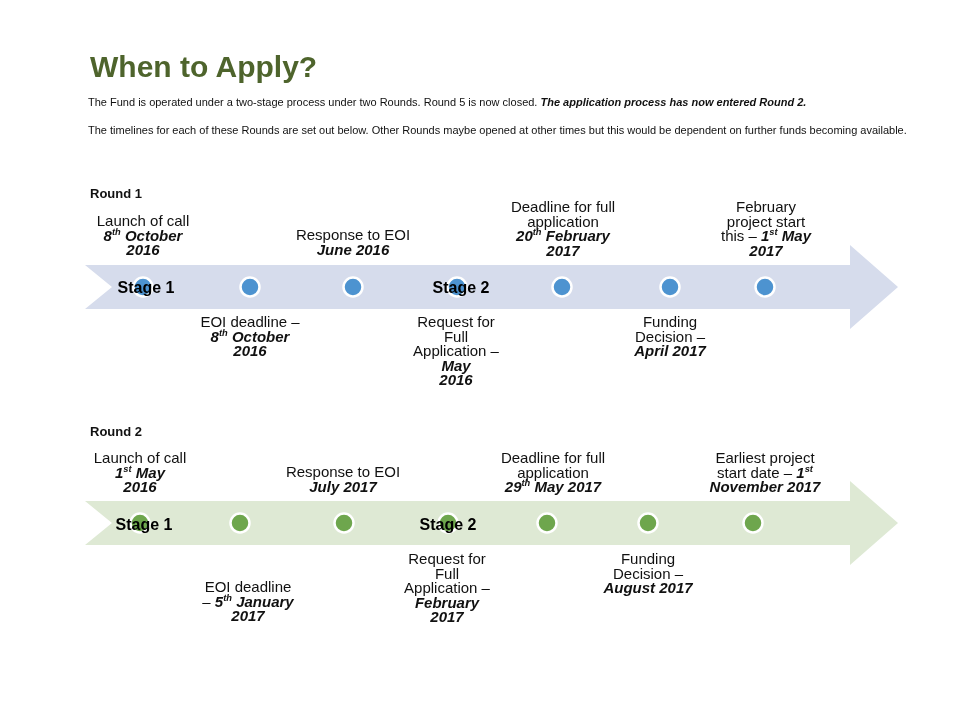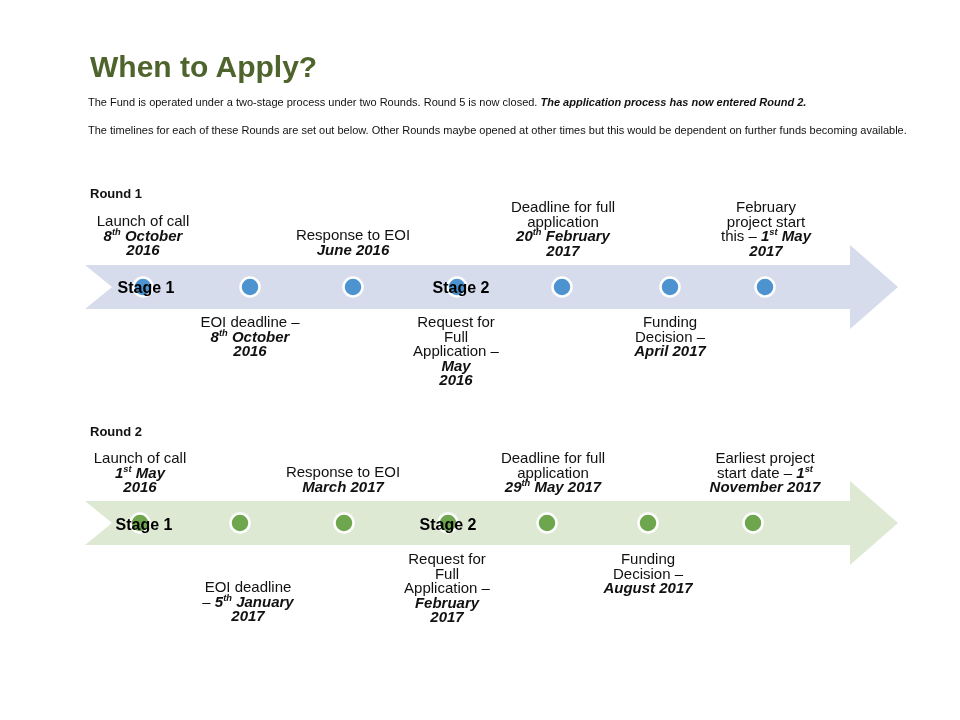--- a/index.html
+++ b/index.html
@@ -59,21 +59,21 @@
   <div class="stage" style="left:146px;top:279px">Stage 1</div>
   <div class="stage" style="left:461px;top:279px">Stage 2</div>
 
   <div class="lbl" style="left:250px;top:315px"><span>EOI deadline –</span><br><span class="b">8</span><sup class="b">th</sup><span class="b"> October</span><br><span class="b">2016</span></div>
   <div class="lbl" style="left:456px;top:315px"><span>Request for</span><br><span>Full</span><br><span>Application –</span><br><span class="b">May</span><br><span class="b">2016</span></div>
   <div class="lbl" style="left:670px;top:315px"><span>Funding</span><br><span>Decision –</span><br><span class="b">April 2017</span></div>
 
   <h2 class="round-heading" style="left:90px;top:424px">Round 2</h2>
 
   <div class="lbl" style="left:140px;top:451px"><span>Launch of call</span><br><span class="b">1</span><sup class="b">st</sup><span class="b"> May</span><br><span class="b">2016</span></div>
-  <div class="lbl" style="left:343px;top:465px"><span>Response to EOI</span><br><span class="b">March 2017</span></div>
+  <div class="lbl" style="left:343px;top:465px"><span>Response to EOI</span><br><span class="b">July 2017</span></div>
   <div class="lbl" style="left:553px;top:451px"><span>Deadline for full</span><br><span>application</span><br><span class="b">29</span><sup class="b">th</sup><span class="b"> May 2017</span></div>
   <div class="lbl" style="left:765px;top:451px"><span>Earliest project</span><br><span>start date – </span><span class="b">1</span><sup class="b">st</sup><br><span class="b">November 2017</span></div>
 
   <svg class="arrow" style="left:85px;top:481px" width="815" height="84" viewBox="0 0 815 84">
     <polygon points="0,20 765,20 765,0 813,42 765,84 765,64 0,64 27,42" fill="#DEE9D4"></polygon>
     <circle cx="55" cy="42" r="9.5" stroke="#ffffff" stroke-width="2.5" fill="#6EA64D"></circle>
     <circle cx="155" cy="42" r="9.5" stroke="#ffffff" stroke-width="2.5" fill="#6EA64D"></circle>
     <circle cx="259" cy="42" r="9.5" stroke="#ffffff" stroke-width="2.5" fill="#6EA64D"></circle>
     <circle cx="363" cy="42" r="9.5" stroke="#ffffff" stroke-width="2.5" fill="#6EA64D"></circle>
     <circle cx="462" cy="42" r="9.5" stroke="#ffffff" stroke-width="2.5" fill="#6EA64D"></circle>

